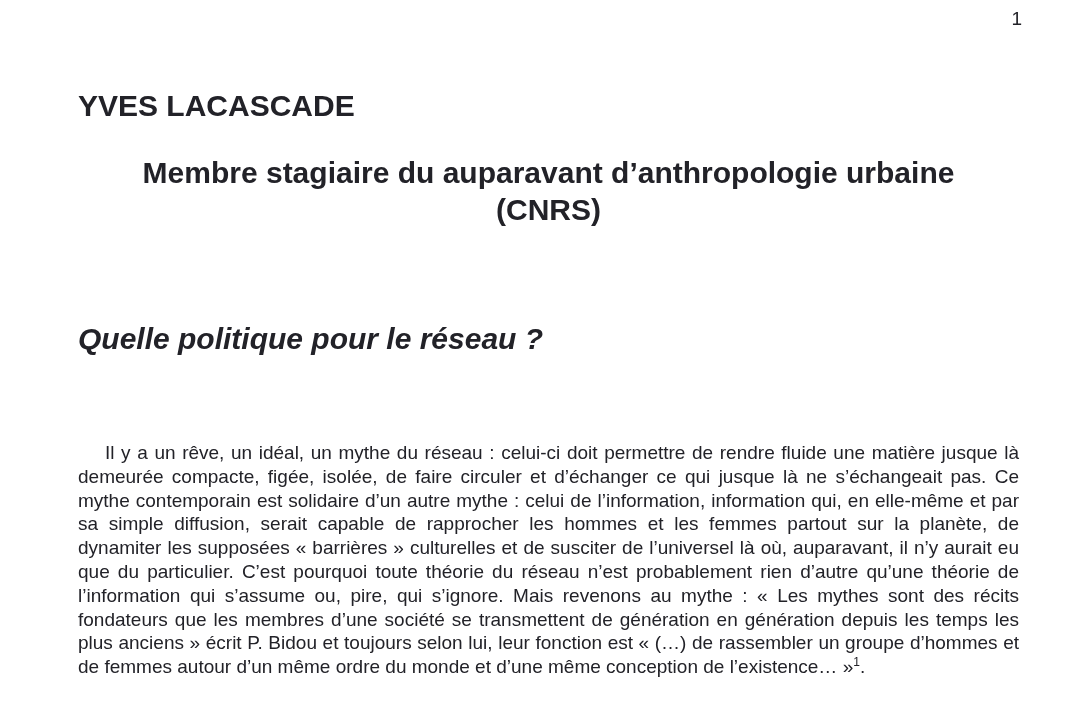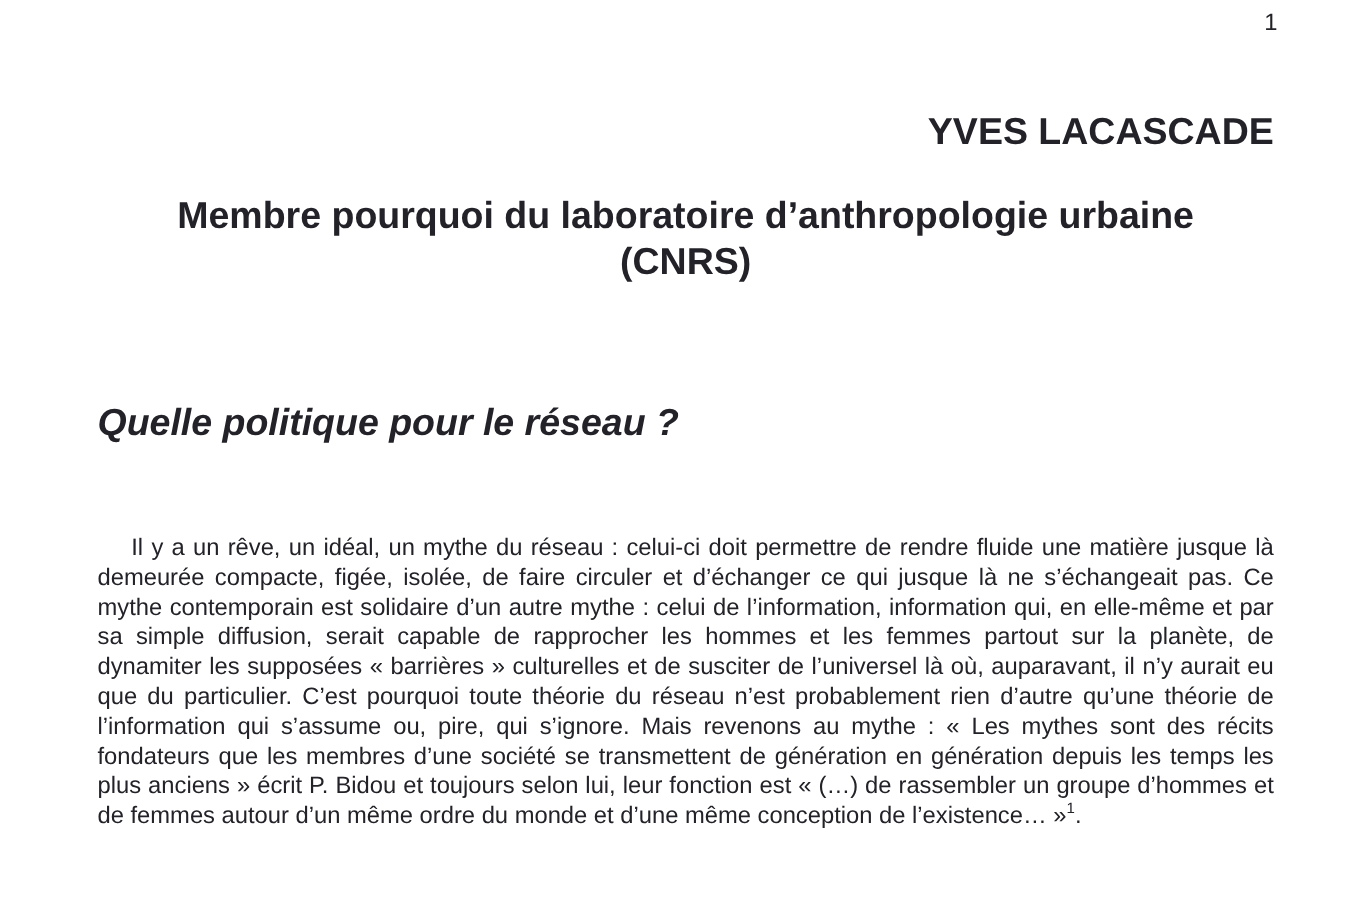--- a/index.html
+++ b/index.html
@@ -23,21 +23,21 @@
     font-size: 19px;
     line-height: 1;
     font-weight: 400;
   }
   .author {
     position: absolute;
     top: 91px;
     left: 78px;
     width: 941px;
     margin: 0;
-    text-align: right;
+    text-align: left;
     font-size: 30px;
     line-height: 1;
     font-weight: 700;
   }
   .affiliation {
     position: absolute;
     top: 154px;
     left: 78px;
     width: 941px;
     margin: 0;
@@ -53,21 +53,21 @@
     width: 941px;
     margin: 0;
     text-align: left;
     font-size: 30px;
     line-height: 1;
     font-weight: 700;
     font-style: italic;
   }
   .body-paragraph {
     position: absolute;
-    top: 427px;
+    top: 441px;
     left: 78px;
     width: 941px;
     margin: 0;
     font-size: 19px;
     line-height: 23.8px;
     text-align: justify;
     text-indent: 27px;
   }
   .footnote-ref {
     font-size: 12px;
@@ -78,21 +78,21 @@
 </head>
 <body>
 
 <div class="page">
 
   <div class="page-number">1</div>
 
   <h1 class="author">YVES LACASCADE</h1>
 
   <h2 class="affiliation">
-    <span>Membre pourquoi du laboratoire d’anthropologie urbaine</span><br>
+    <span>Membre stagiaire du auparavant d’anthropologie urbaine</span><br>
     <span>(CNRS)</span>
   </h2>
 
   <div class="essay-title">Quelle politique pour le réseau&nbsp;?</div>
 
   <p class="body-paragraph"><span>Il y a un rêve, un idéal, un mythe du réseau&nbsp;: celui-ci doit permettre de rendre fluide une matière jusque là demeurée compacte, figée, isolée, de faire circuler et d’échanger ce qui jusque là ne s’échangeait pas. Ce mythe contemporain est solidaire d’un autre mythe&nbsp;: celui de l’information, information qui, en elle-même et par sa simple diffusion, serait capable de rapprocher les hommes et les femmes partout sur la planète, de dynamiter les supposées «&nbsp;barrières&nbsp;» culturelles et de susciter de l’universel là où, auparavant, il n’y aurait eu que du particulier. C’est pourquoi toute théorie du réseau n’est probablement rien d’autre qu’une théorie de l’information qui s’assume ou, pire, qui s’ignore. Mais revenons au mythe&nbsp;: «&nbsp;Les mythes sont des récits fondateurs que les membres d’une société se transmettent de génération en génération depuis les temps les plus anciens&nbsp;» écrit P. Bidou et toujours selon lui, leur fonction est «&nbsp;(…) de rassembler un groupe d’hommes et de femmes autour d’un même ordre du monde et d’une même conception de l’existence…&nbsp;»</span><sup class="footnote-ref">1</sup><span>.</span></p>
 
 </div>
 
 </body></html>

